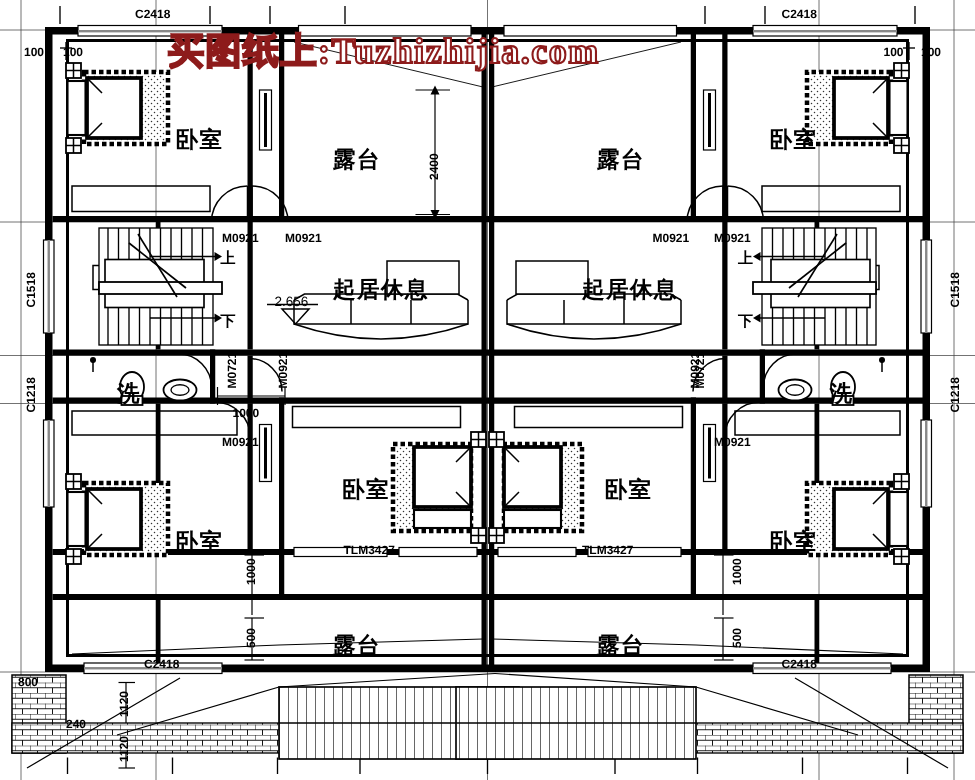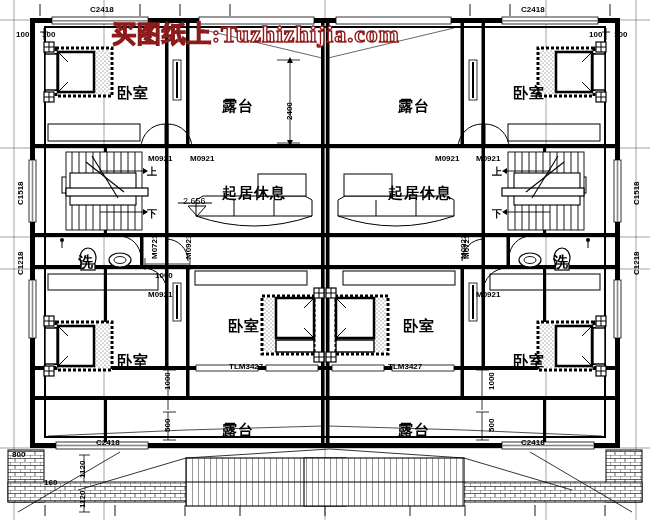--- a/index.html
+++ b/index.html
@@ -500,21 +500,21 @@
       <div class="lbl dim" style="left: 16px; top: 30px;">100</div>
       <div class="lbl dim" style="left: 42px; top: 30px;">100</div>
       <div class="lbl dim" style="left: 589px; top: 30px;">100</div>
       <div class="lbl dim" style="left: 614px; top: 30px;">100</div>
       <div class="lbl dim" style="left: 285px; top: 120px; transform: rotate(-90deg); transform-origin: left top;">2400</div>
       <div class="lbl dim" style="left: 155px; top: 271px;">1000</div>
       <div class="lbl dim" style="left: 163px; top: 390px; transform: rotate(-90deg); transform-origin: left top;">1000</div>
       <div class="lbl dim" style="left: 163px; top: 432px; transform: rotate(-90deg); transform-origin: left top;">500</div>
       <div class="lbl dim" style="left: 487px; top: 432px; transform: rotate(-90deg); transform-origin: left top;">500</div>
       <div class="lbl dim" style="left: 487px; top: 390px; transform: rotate(-90deg); transform-origin: left top;">1000</div>
-      <div class="lbl dim" style="left: 44px; top: 478px;">160</div>
+      <div class="lbl dim" style="left: 44px; top: 478px;">240</div>
       <div class="lbl dim" style="left: 12px; top: 450px;">800</div>
       <div class="lbl dim" style="left: 78px; top: 478px; transform: rotate(-90deg); transform-origin: left top;">1120</div>
       <div class="lbl dim" style="left: 78px; top: 508px; transform: rotate(-90deg); transform-origin: left top;">1120</div>
       <div class="lbl cn ud" style="left: 147px; top: 165px;">上</div>
       <div class="lbl cn ud" style="left: 147px; top: 207px;">下</div>
       <div class="lbl cn ud" style="left: 492px; top: 165px;">上</div>
       <div class="lbl cn ud" style="left: 492px; top: 207px;">下</div>
       <div class="lbl elev" style="left: 183px; top: 196px;">2.656</div>
     </div>
 

